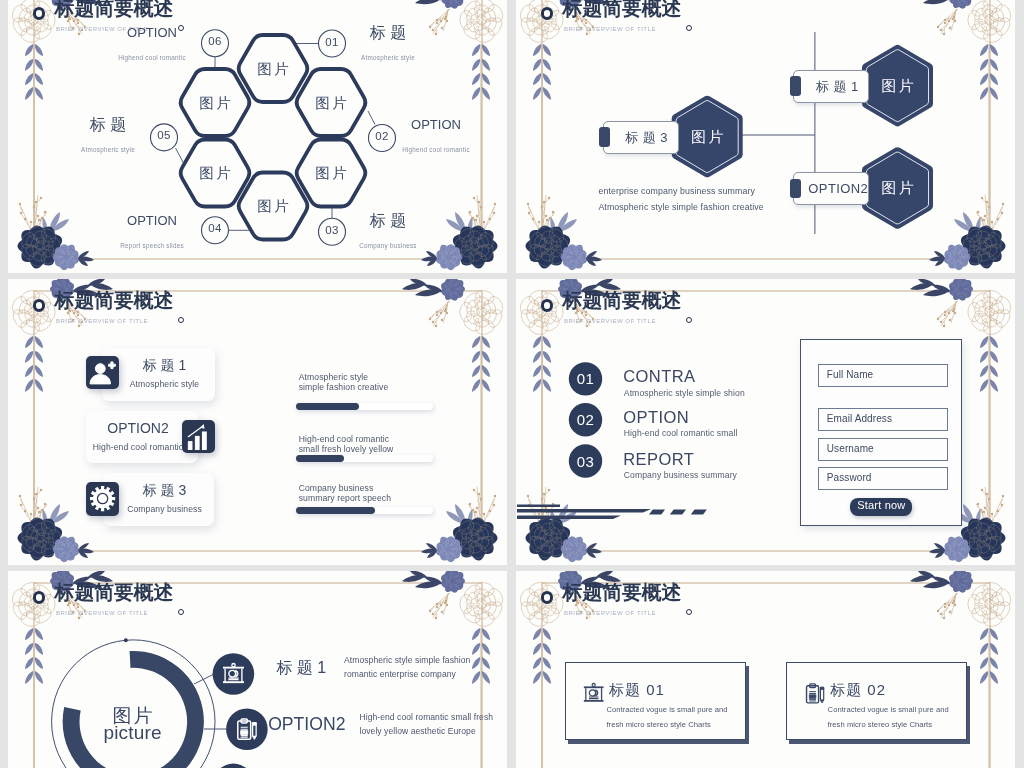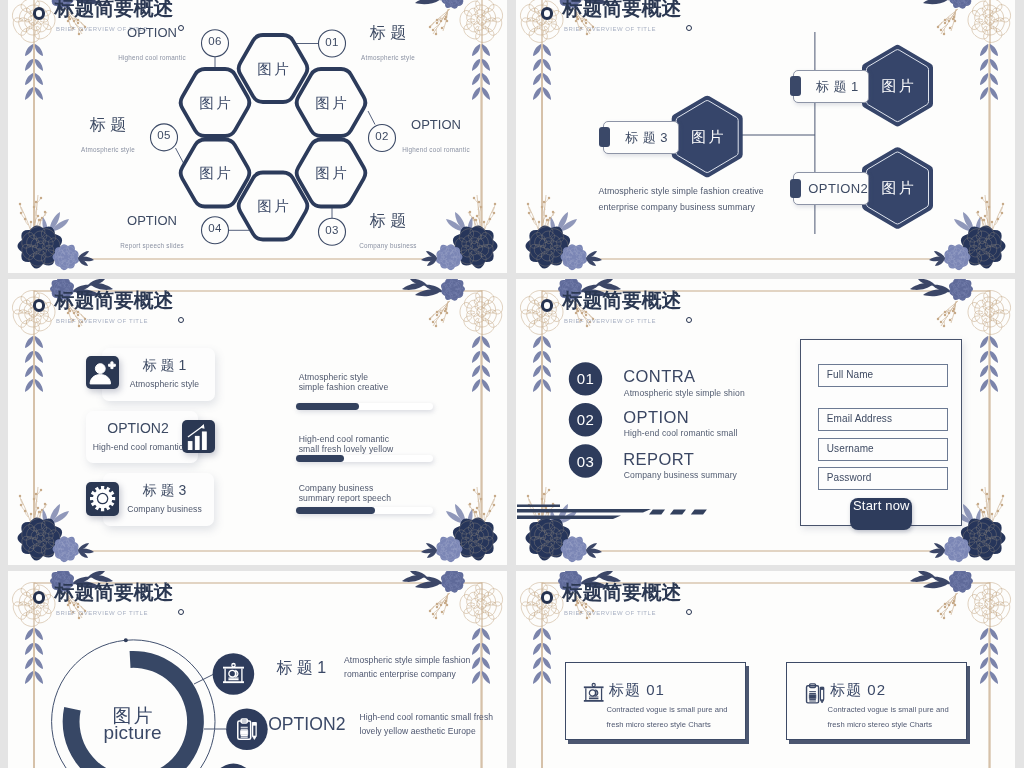--- a/index.html
+++ b/index.html
@@ -73,22 +73,22 @@
 .s4d{position:absolute;font-size:8.6px;color:#525c71;line-height:11px;
      letter-spacing:.1px;white-space:nowrap}
 .s4form{position:absolute;border:1px solid #48536c;background:#fdfdfd;
         box-shadow:2px 3px 7px rgba(90,100,130,.17)}
 .s4ft{position:absolute;left:283.6px;top:71.5px;width:160.2px;text-align:center;
       font-size:17px;color:#2c3953;line-height:22px;letter-spacing:.2px}
 .s4field{position:absolute;left:301.8px;width:128px;height:20.8px;border:1px solid #6c7a93;
          background:#fdfdfd}
 .s4fl{position:absolute;left:8px;top:0;height:20.8px;line-height:20.8px;font-size:10px;
       color:#3e4a62;letter-spacing:.1px;white-space:nowrap}
-.s4btn{position:absolute;left:334.3px;top:219.2px;width:62.1px;height:32px;
-       border-radius:8px;background:#2e3c5c;color:#fff;font-size:13px;line-height:15.6px;
+.s4btn{position:absolute;left:334.3px;top:219.2px;width:62.1px;height:18px;
+       border-radius:8px;background:#2e3c5c;color:#fff;font-size:11px;line-height:15.6px;
        text-align:center;letter-spacing:.2px;box-shadow:1px 2px 4px rgba(60,70,100,.3)}
 
 
 .s5c1{position:absolute;left:54.6px;top:133px;width:140px;text-align:center;font-size:19px;
       color:#3a4866;line-height:24px;letter-spacing:2px;text-indent:2px}
 .s5c2{position:absolute;left:54.6px;top:150px;width:140px;text-align:center;font-size:19px;
       color:#3a4866;line-height:24px;letter-spacing:.2px}
 .s5ic{position:absolute;width:25px;height:25px;display:flex;align-items:center;justify-content:center}
 .s5t{position:absolute;font-size:16px;color:#3a4866;line-height:22px;letter-spacing:0;white-space:nowrap}
 .s5t.en{font-size:17.6px;line-height:24px}
@@ -534,22 +534,22 @@
       </div>
   <div class="s2box" style="left:277.3px;top:185.3px;width:74.0px">
         <span class="s2tab"></span>
         <span class="s2lbl">OPTION2</span>
       </div>
   <div class="s2box" style="left:86.6px;top:133.9px;width:74.0px">
         <span class="s2tab"></span>
         <span class="s2lbl">标 题 3</span>
       </div>
   <div class="s2p">
+        <div>enterprise company business summary</div>
         <div>Atmospheric style simple fashion creative</div>
-        <div>enterprise company business summary</div>
       </div>
 </div>
 <div class="slide s2">
   <svg class="deco" viewBox="0 0 499 286">
         <use href="#slide-deco"></use>
       </svg>
   <div class="wmwrap"></div>
   <div class="hdr">
     <span class="ring"></span>
     <span class="ttl">标题简要概述</span>

